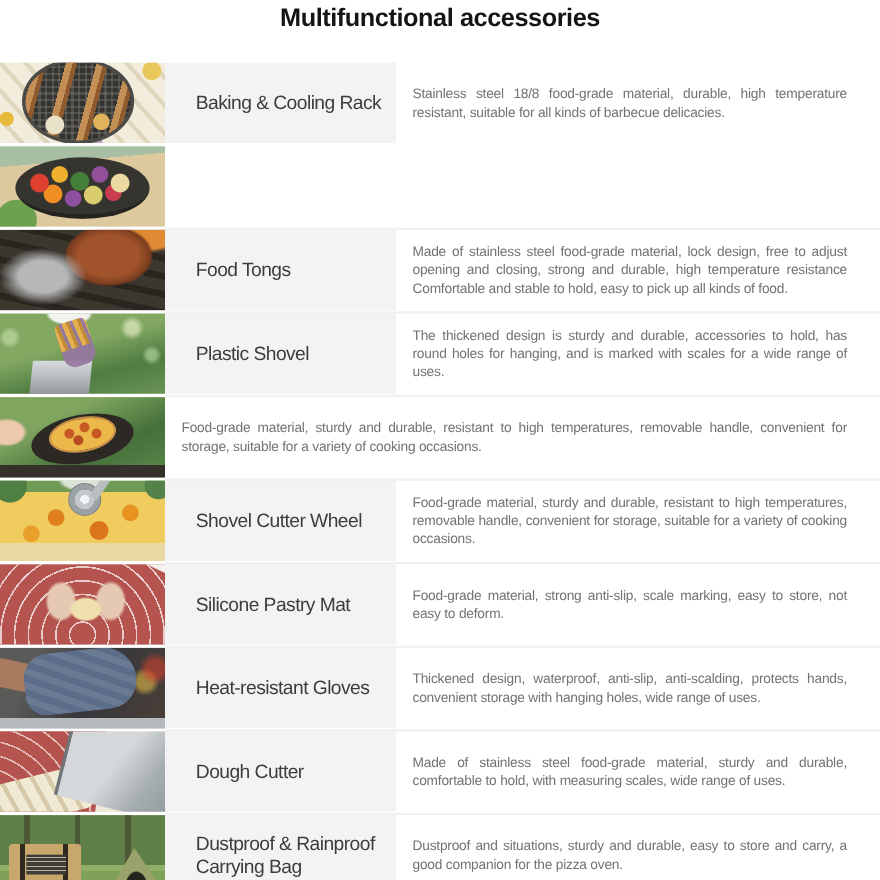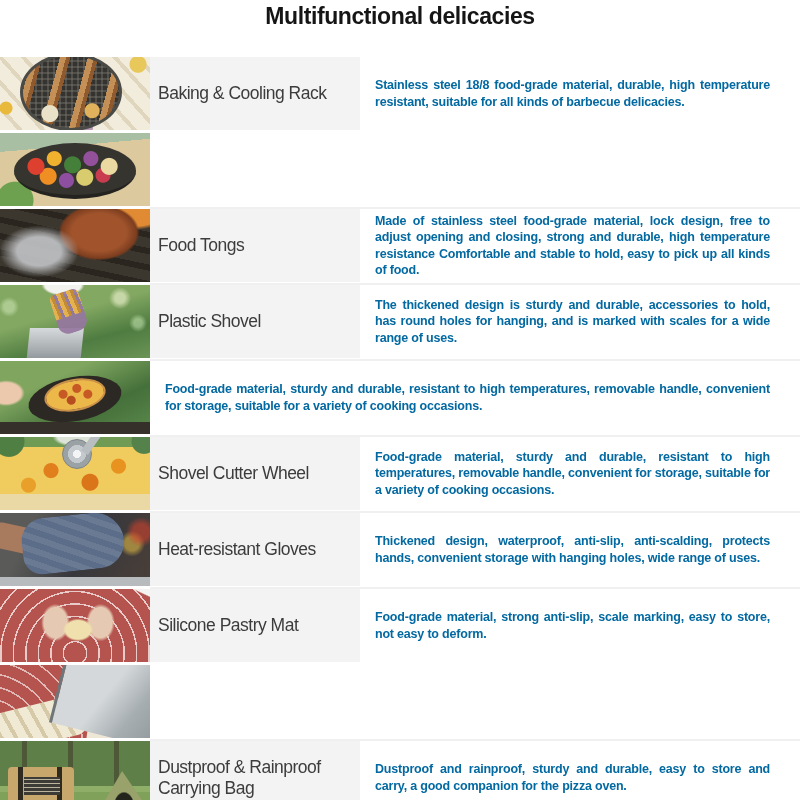--- a/index.html
+++ b/index.html
@@ -10,27 +10,27 @@
   .header h1,.header h2{margin:0;font-size:23px;line-height:26px;font-weight:700;
         letter-spacing:-0.4px;color:#151515;}
   
   .rows{position:absolute;top:57px;left:0;right:0;}
   .row{display:flex;height:73px;margin-bottom:3px;}
   .row:not(:first-child) .name-cell,
   .row:not(:first-child) .desc-cell{box-shadow:0 -2px 0 #f0f0f0;}
   .photo{position:relative;flex:none;width:150px;height:73px;overflow:hidden;background:#ddd;}
   .photo > div{position:absolute;}
   .name-cell{flex:none;box-sizing:border-box;width:210px;background:#f3f3f3;
-        display:flex;align-items:center;padding-left:8px;padding-right:4px;}
+        display:flex;align-items:center;padding-left:28px;padding-right:4px;}
   .name-cell span{font-size:17.5px;line-height:21px;letter-spacing:-0.5px;font-weight:400;
         color:#3c3c3c;}
   .desc-cell{flex:1;display:flex;align-items:center;box-sizing:border-box;
         padding-left:15px;padding-right:30px;background:#fff;}
-  .desc-cell p{margin:0;font-size:12.5px;line-height:16.5px;font-weight:700;
-        letter-spacing:-0.2px;color:#0369a1;text-align:justify;}
+  .desc-cell p{margin:0;font-size:12.5px;line-height:16.5px;font-weight:400;
+        letter-spacing:-0.2px;color:#737373;text-align:justify;}
   
   .p1{background:
       radial-gradient(circle at 57% 97%, #b89ab4 0 7px, transparent 8px),
       radial-gradient(circle at 92% 10%, #e8c85a 0 8px, transparent 9px),
       radial-gradient(circle at 4% 70%, #e9b93c 0 6px, transparent 7px),
       repeating-linear-gradient(48deg, #f2ecdc 0 13px, #e0d6bd 13px 17px);}
   .p1 .grill{left:20px;top:-4px;width:102px;height:78px;border-radius:50%;
       border:3px solid #4a4a46;box-sizing:border-box;background:
       radial-gradient(circle at 28% 80%, #e9e2c8 0 8px, transparent 9px),
       radial-gradient(circle at 72% 76%, #e0b25c 0 7px, transparent 8px),
@@ -138,21 +138,21 @@
       clip-path:polygon(46% 0, 100% 100%, 0 100%);background:
       radial-gradient(ellipse at 50% 100%, #23251c 0 10px, transparent 11px),
       #99a26a;}
 </style>
 </head>
 <body>
 
 <div class="page">
 
   <div class="header">
-    <h1>Multifunctional delicacies</h1>
+    <h1>Multifunctional accessories</h1>
   </div>
 
   <div class="rows">
 
     <div class="row">
       <div class="photo p1">
         <div class="grill"></div>
       </div>
       <div class="name-cell">
         <span>Baking &amp; Cooling Rack</span>
@@ -208,58 +208,64 @@
       </div>
       <div class="name-cell">
         <span>Shovel Cutter Wheel</span>
       </div>
       <div class="desc-cell">
         <p>Food-grade material, sturdy and durable, resistant to high temperatures, removable handle, convenient for storage, suitable for a variety of cooking occasions.</p>
       </div>
     </div>
 
     <div class="row">
+      <div class="photo p8"></div>
+      <div class="name-cell">
+        <span>Silicone Pastry Mat</span>
+      </div>
+      <div class="desc-cell">
+        <p>Food-grade material, strong anti-slip, scale marking, easy to store, not easy to deform.</p>
+      </div>
+    </div>
+
+    <div class="row">
       <div class="photo p7">
         <div class="arm"></div>
         <div class="glove"></div>
       </div>
       <div class="name-cell">
         <span>Heat-resistant Gloves</span>
       </div>
       <div class="desc-cell">
         <p>Thickened design, waterproof, anti-slip, anti-scalding, protects hands, convenient storage with hanging holes, wide range of uses.</p>
-      </div>
-    </div>
-
-    <div class="row">
-      <div class="photo p8"></div>
-      <div class="name-cell">
-        <span>Silicone Pastry Mat</span>
-      </div>
-      <div class="desc-cell">
-        <p>Food-grade material, strong anti-slip, scale marking, easy to store, not easy to deform.</p>
       </div>
     </div>
 
     <div class="row">
       <div class="photo p9">
         <div class="mat"></div>
         <div class="dough"></div>
         <div class="blade"></div>
       </div>
+      <div class="name-cell">
+        <span>Dough Cutter</span>
+      </div>
+      <div class="desc-cell">
+        <p>Made of stainless steel food-grade material, sturdy and durable, comfortable to hold, with measuring scales, wide range of uses.</p>
+      </div>
     </div>
 
     <div class="row">
       <div class="photo p10">
         <div class="bag"></div>
         <div class="label"></div>
         <div class="tent"></div>
       </div>
       <div class="name-cell">
         <span>Dustproof &amp; Rainproof Carrying Bag</span>
       </div>
       <div class="desc-cell">
-        <p>Dustproof and rainproof, sturdy and durable, easy to store and carry, a good companion for the pizza oven.</p>
+        <p>Dustproof and situations, sturdy and durable, easy to store and carry, a good companion for the pizza oven.</p>
       </div>
     </div>
 
   </div>
 </div>
 
 </body></html>

